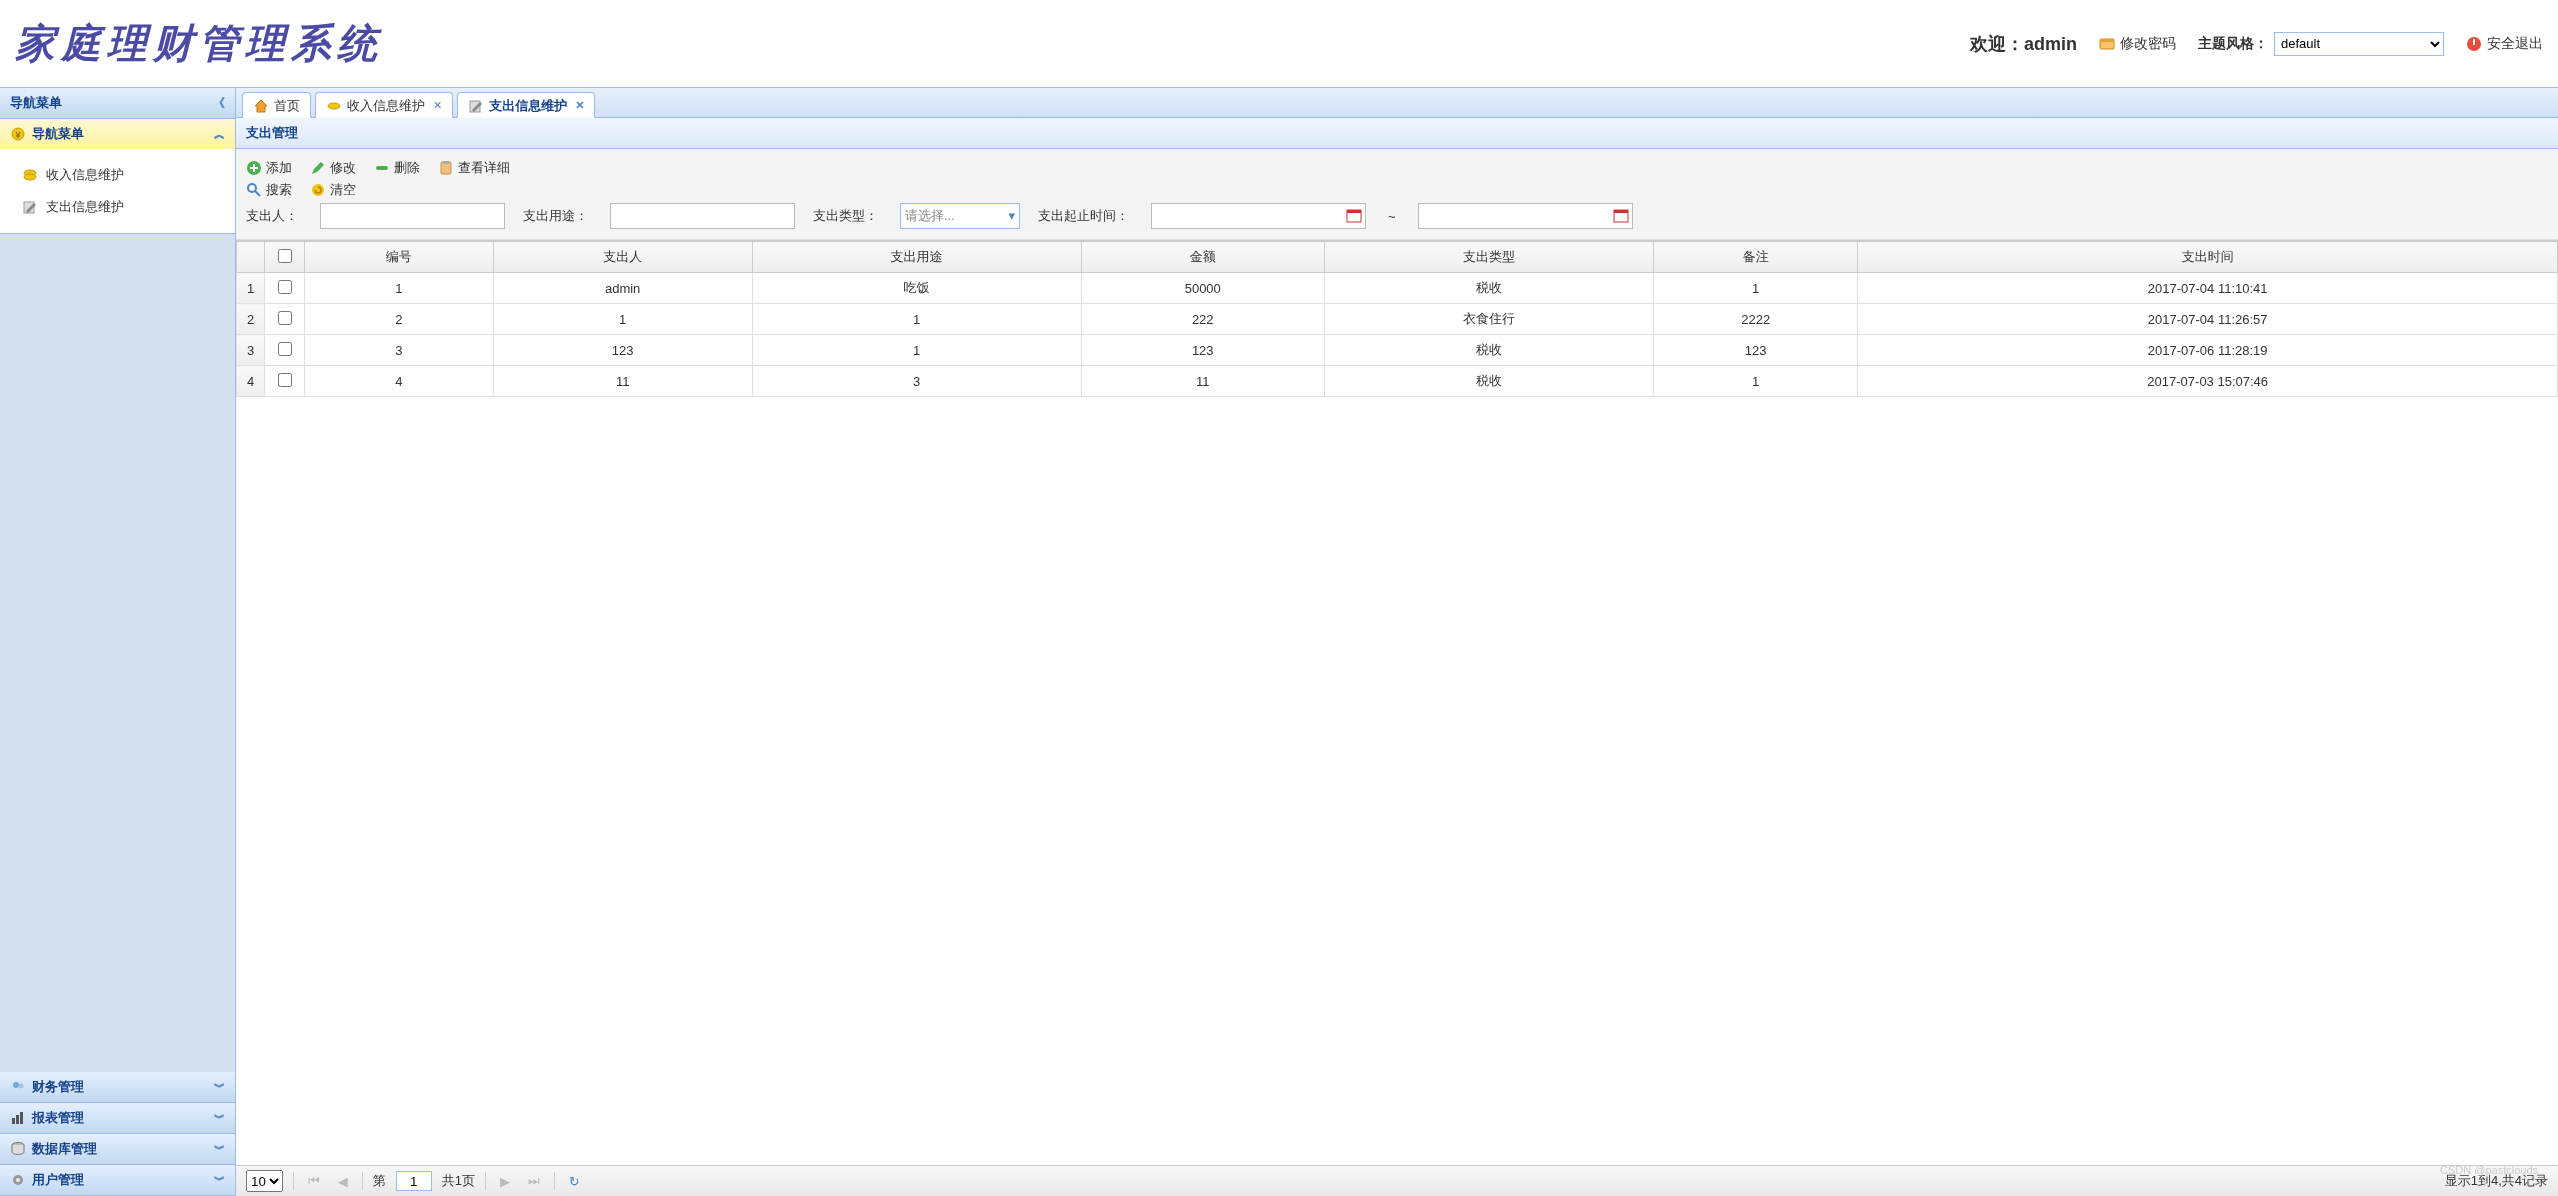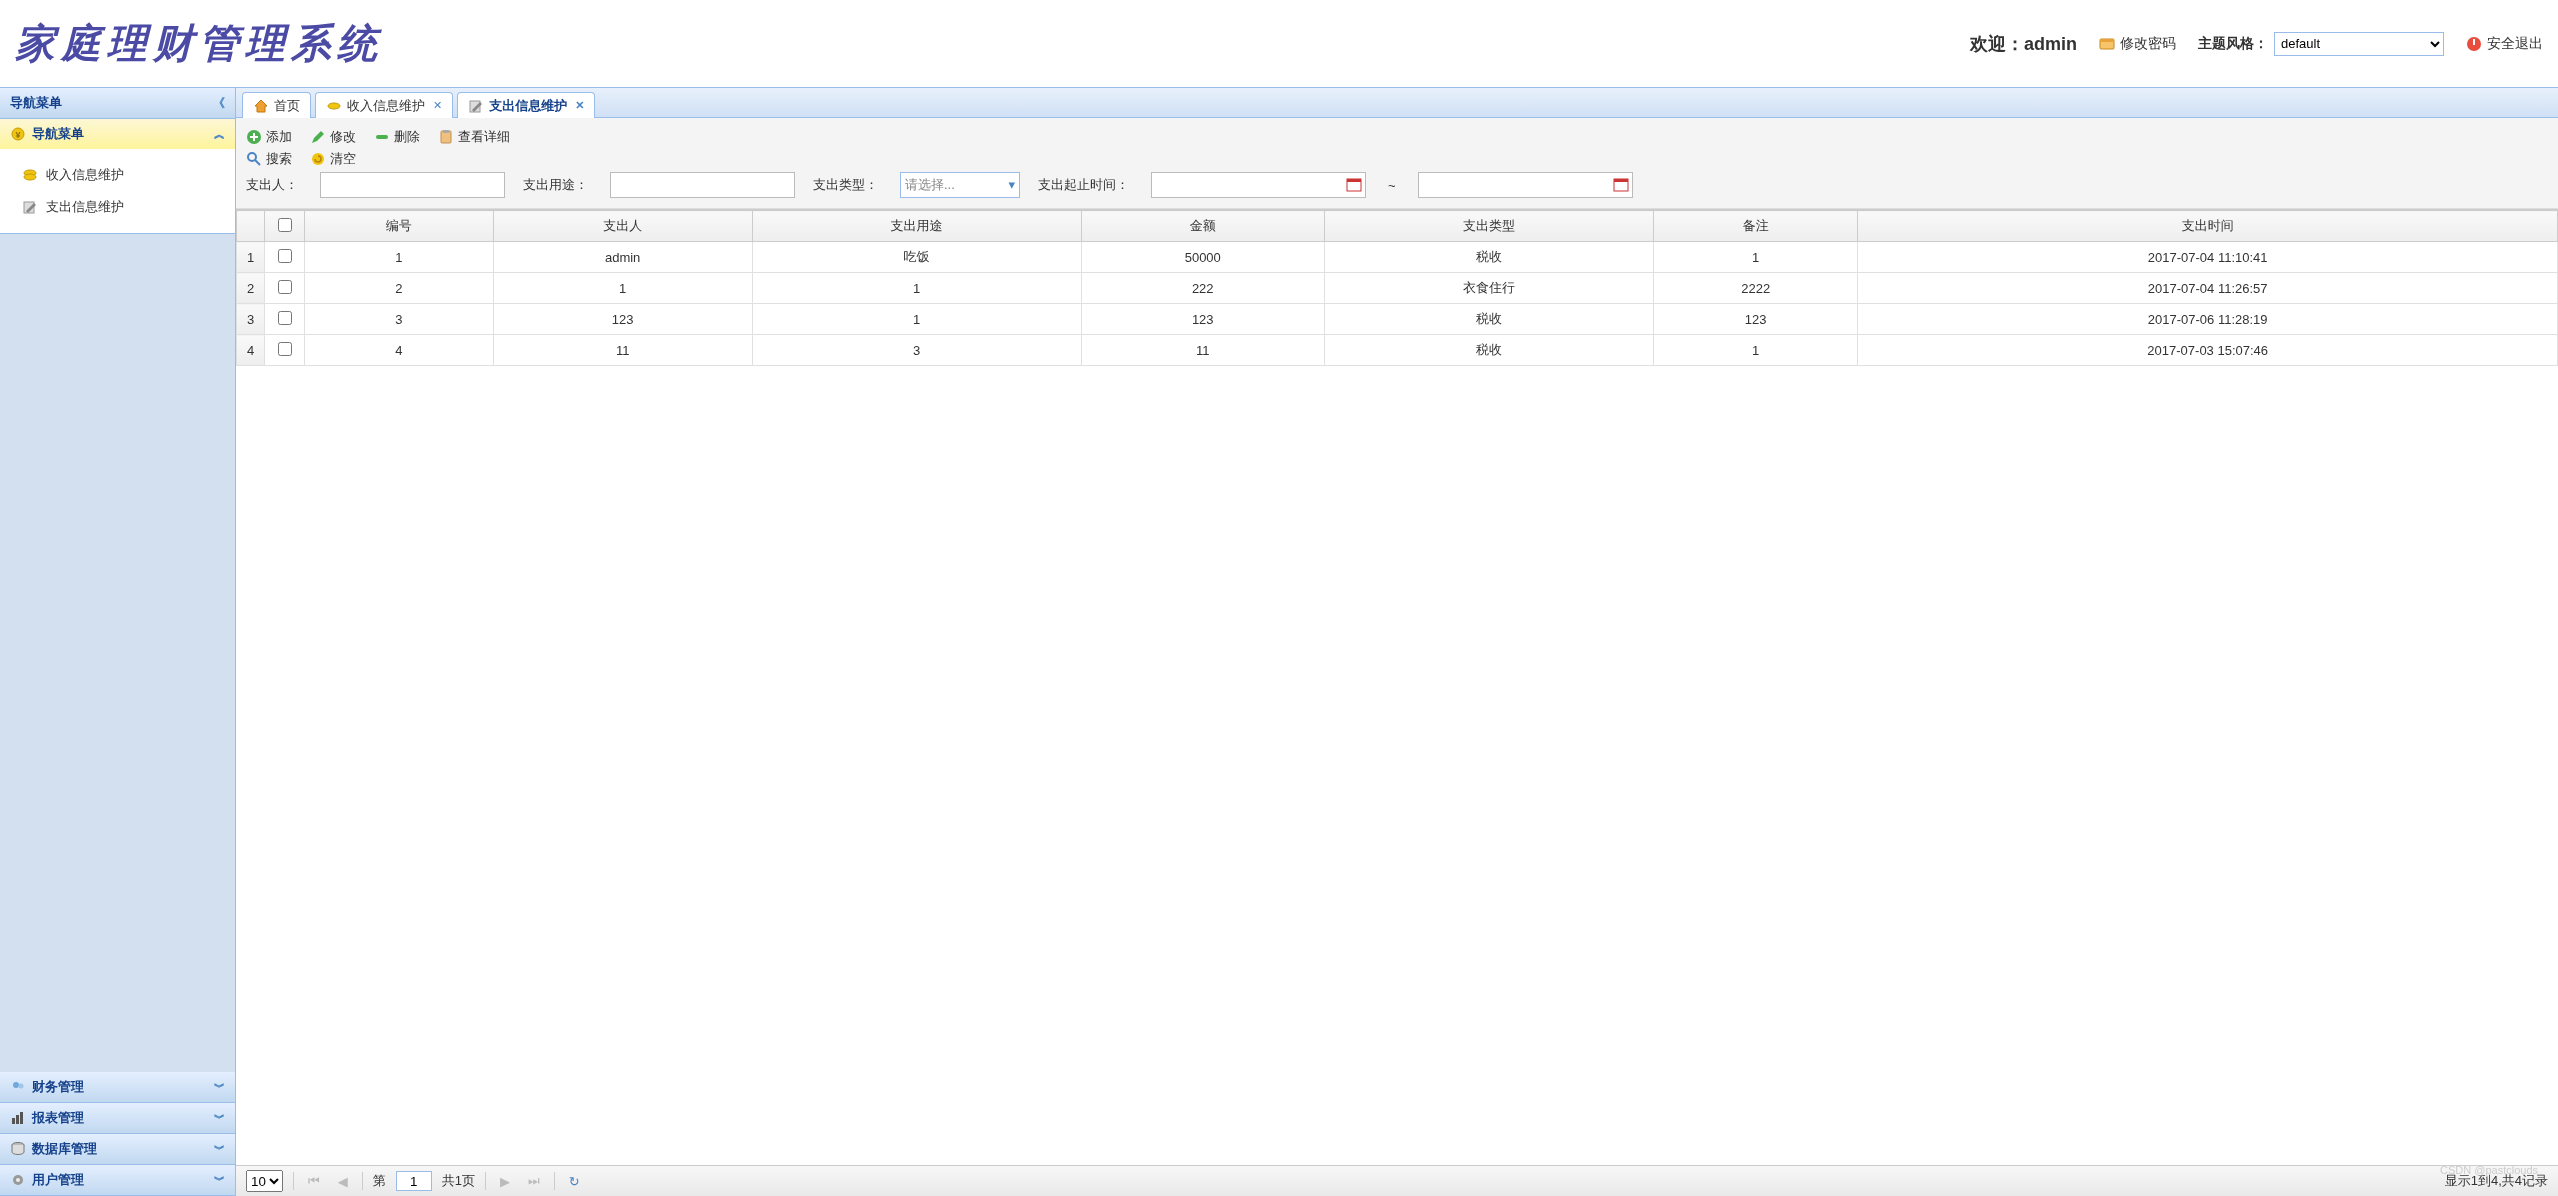--- a/index.html
+++ b/index.html
@@ -222,20 +222,21 @@
         <div class="tab active">
           <svg class="ic" viewBox="0 0 16 16">
               <rect x="2" y="3" width="10" height="11" fill="#ddd" stroke="#999"></rect>
               <path d="M4 12 L12 4 L14 6 L6 14 Z" fill="#888"></path>
             </svg>
           <span>支出信息维护</span>
           <span class="close">✕</span>
         </div>
       </div>
 
+      <div class="panel-title">支出管理</div>
 
       <div class="toolbar">
         <div class="toolbar-row">
           <div class="tb-btn">
             <svg class="ic" viewBox="0 0 16 16">
                 <circle cx="8" cy="8" r="7" fill="#4caf50"></circle>
                 <path d="M8 4v8M4 8h8" stroke="#fff" stroke-width="2"></path>
               </svg>
             <span>添加</span>
           </div>

